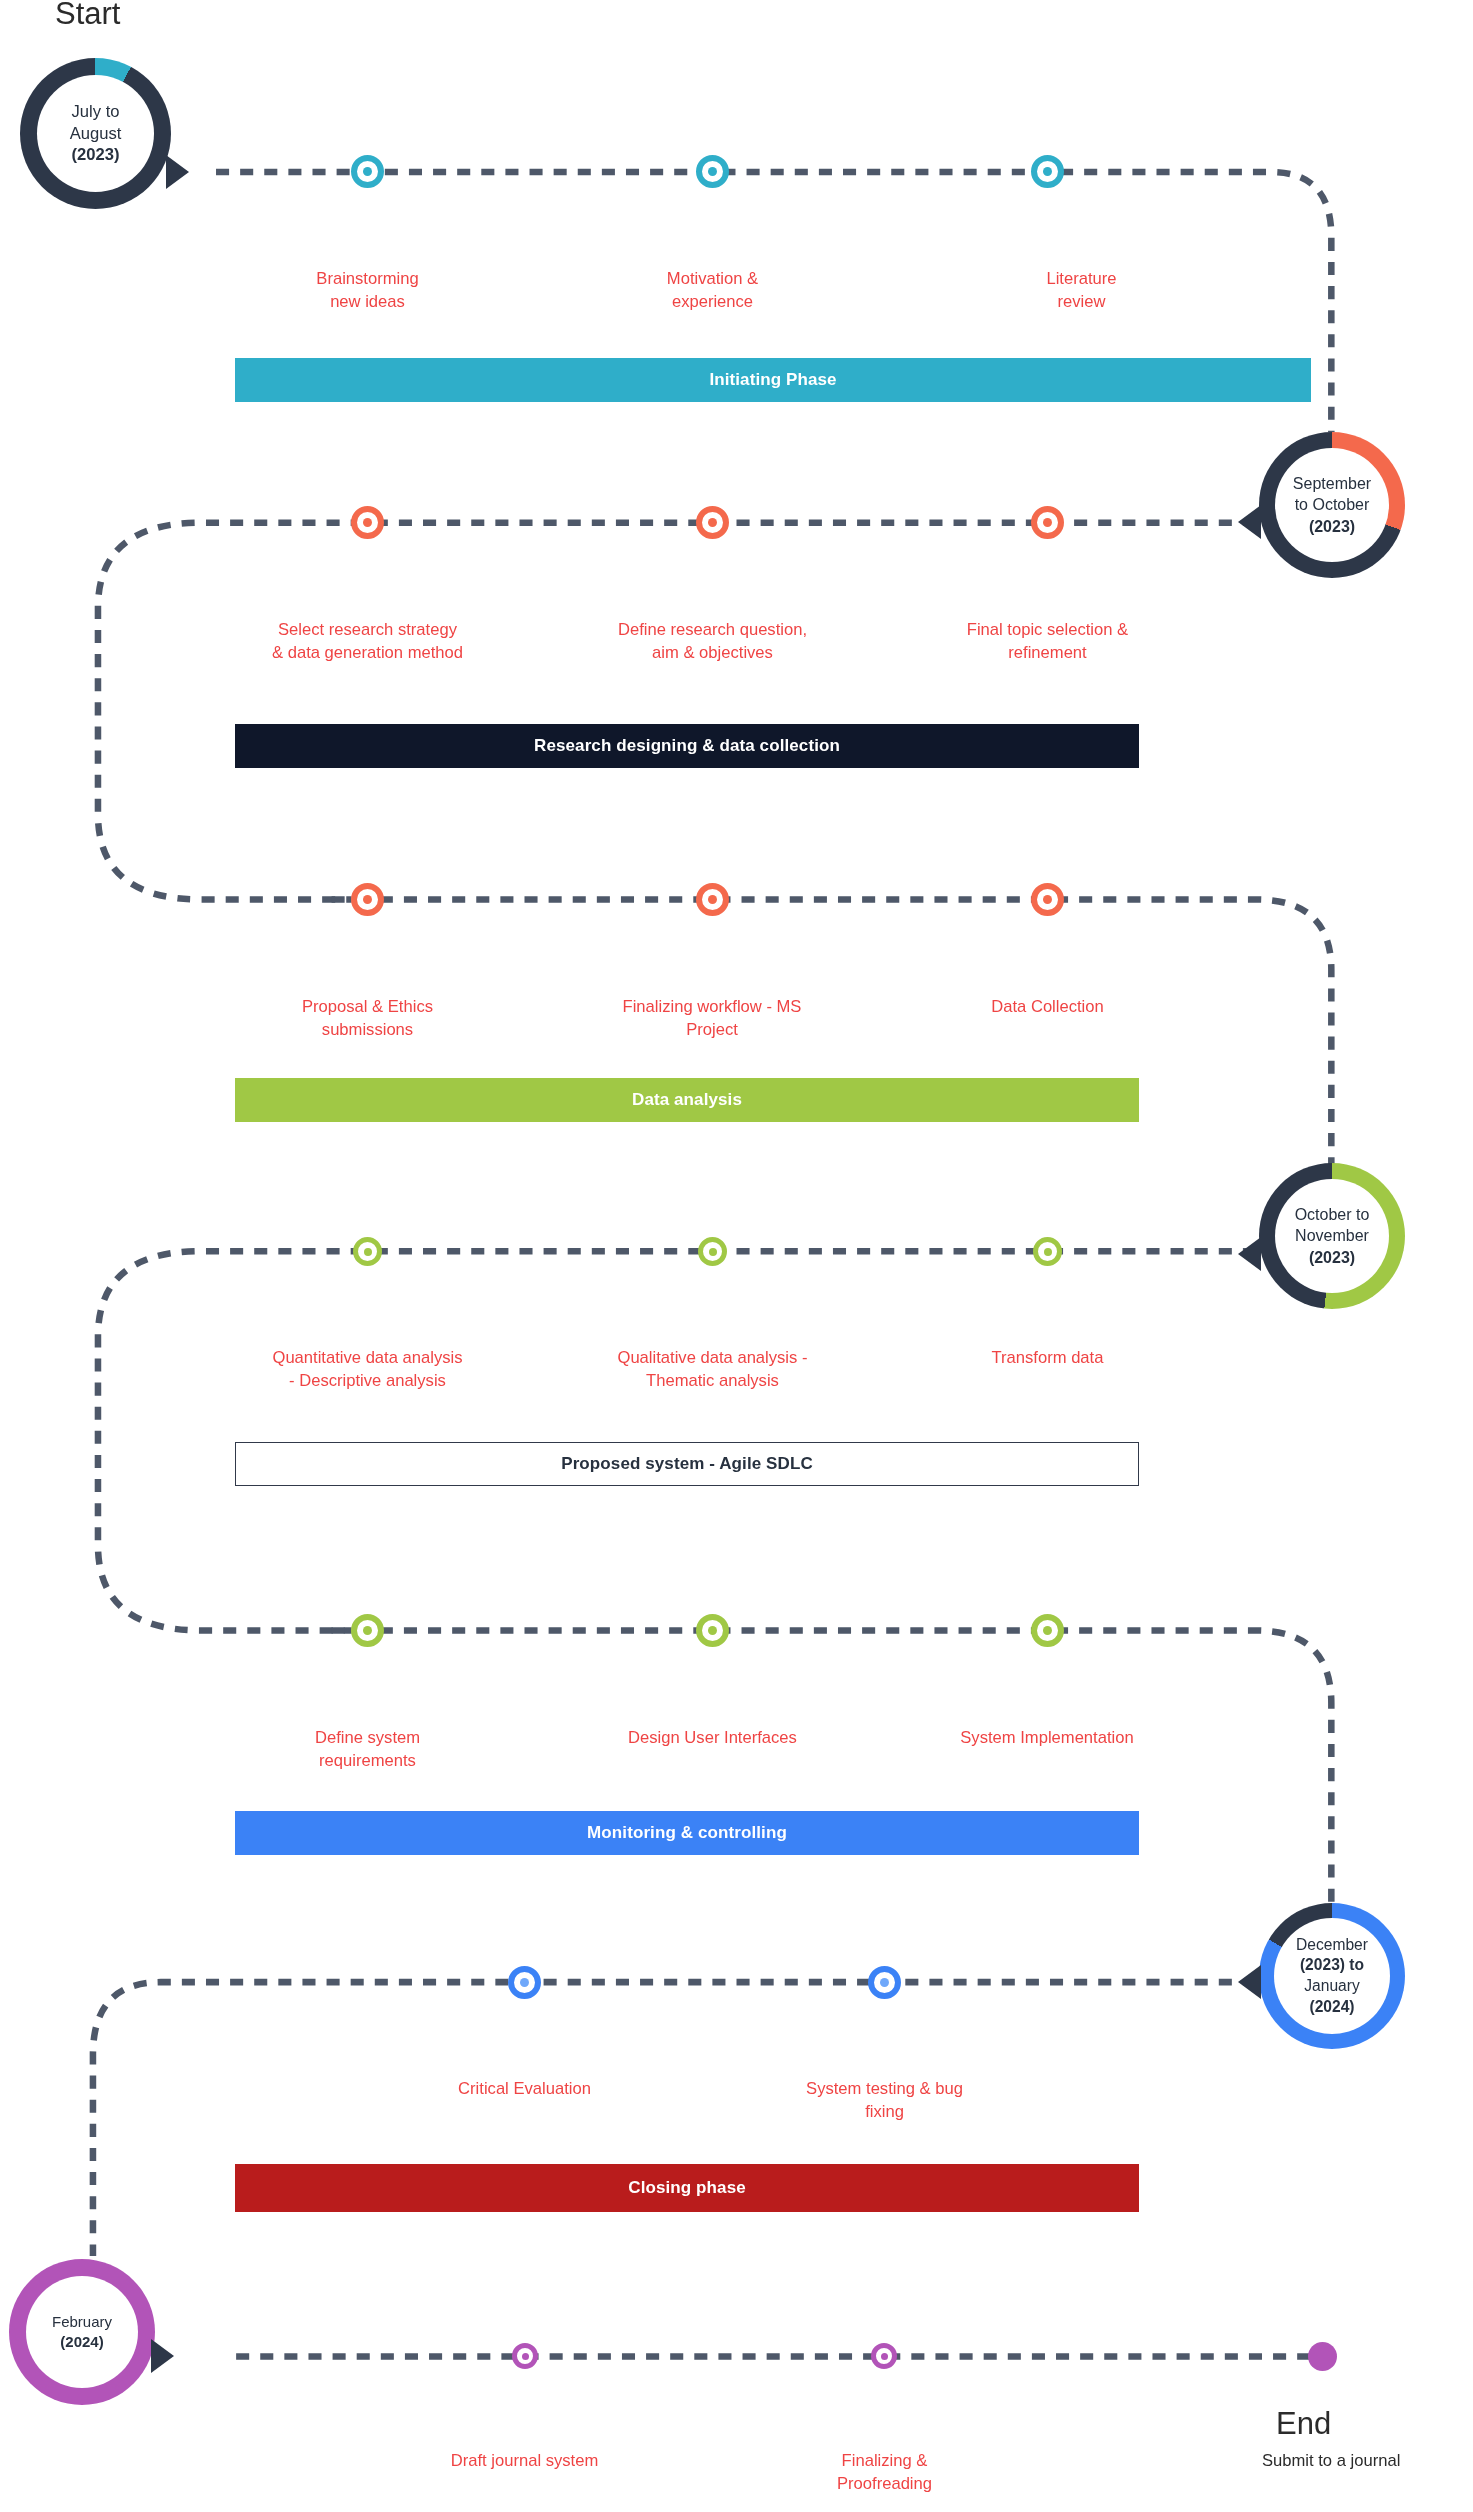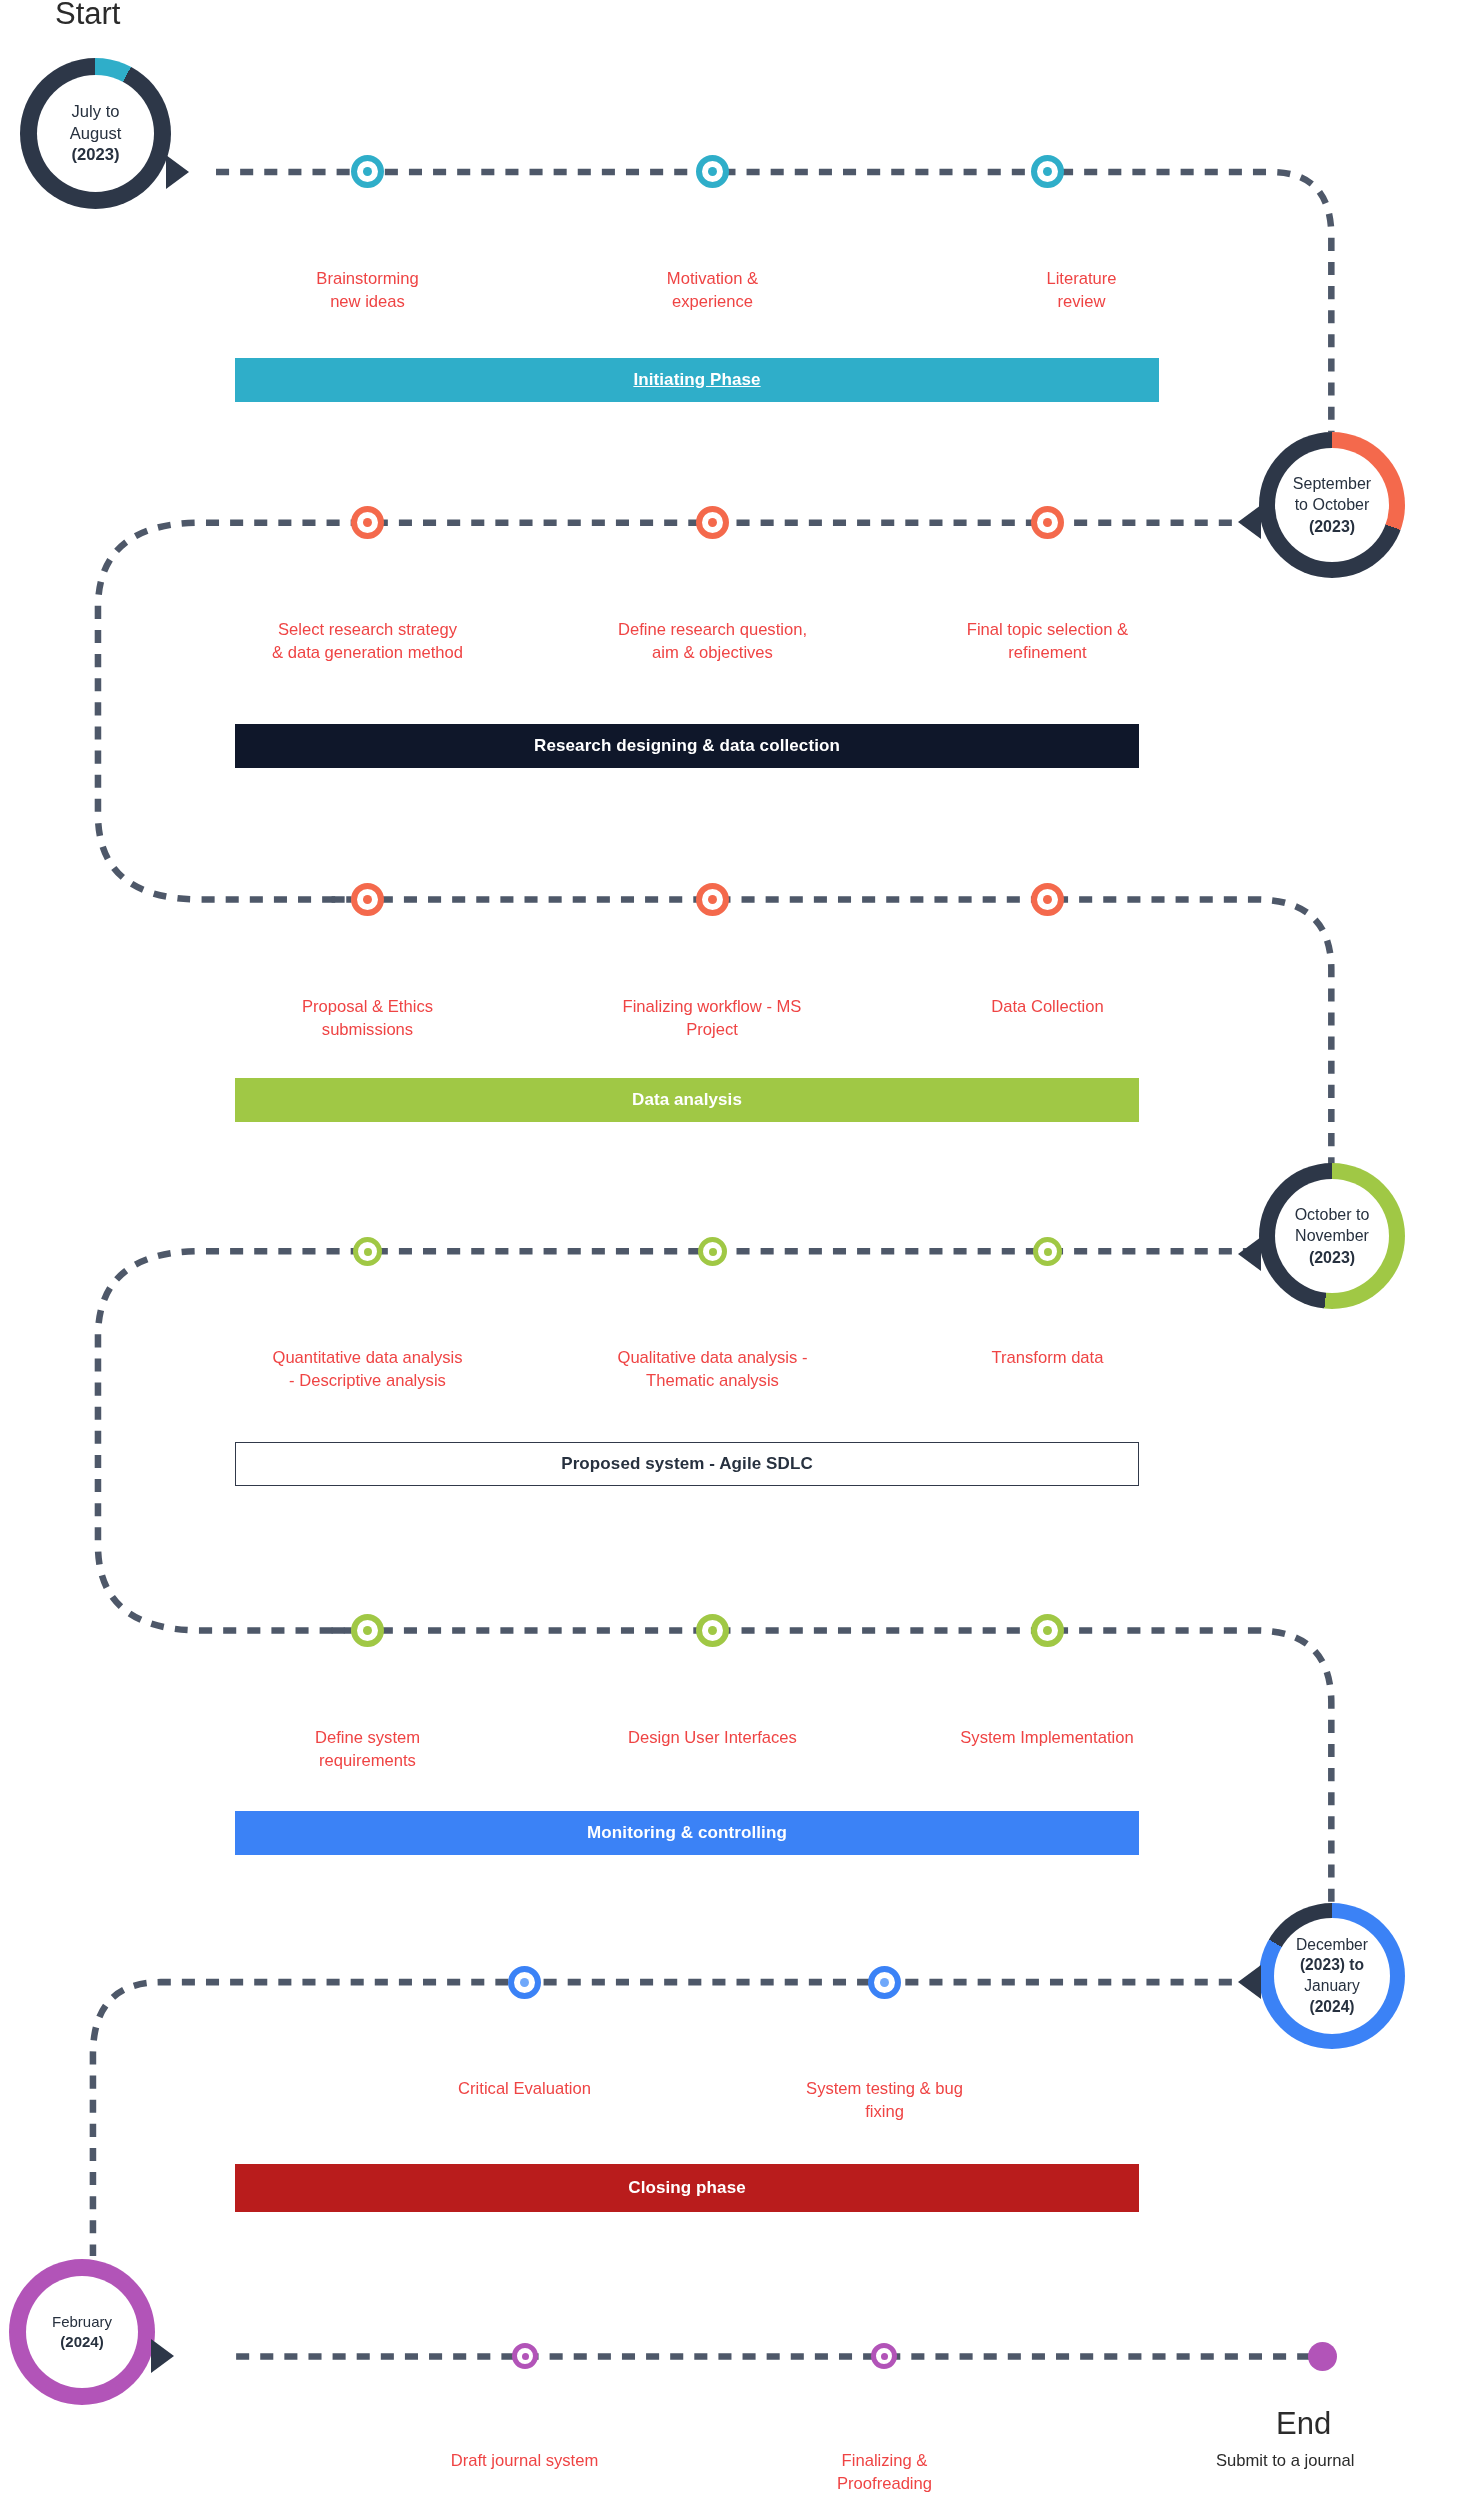--- a/index.html
+++ b/index.html
@@ -106,20 +106,21 @@
     position: absolute;
     font-size: 31px;
     color: #2b2b2b;
     white-space: nowrap;
   }
   .subword {
     position: absolute;
     font-size: 16.6px;
     color: #2b2b2b;
     white-space: nowrap;
+    margin-left: 46px;
   }
   .end-dot {
     position: absolute;
     width: 29px; height: 29px; border-radius: 50%;
   }
 </style>
 </head>
 <body>
 
 <div id="canvas">
@@ -203,21 +204,21 @@
   </div>
   <div class="step big" style="left:1031px; top:155px; border:6px solid #2faec9;">
     <div class="dot" style="background:#2faec9;"></div>
   </div>
   <div class="cap" style="left:242px; top:232px; width:251px;">Brainstorming
 new ideas</div>
   <div class="cap" style="left:587px; top:232px; width:251px;">Motivation &amp;
 experience</div>
   <div class="cap" style="left:956px; top:232px; width:251px;">Literature
 review</div>
-  <div class="bar" style="left:235px; top:358px; width:924px; height:44px; background:#2faec9;text-decoration:underline;">Initiating Phase</div>
+  <div class="bar" style="left:235px; top:358px; width:1076px; height:44px; background:#2faec9;">Initiating Phase</div>
 
   <div class="step big" style="left:351px; top:506px; border:6px solid #f4694c;">
     <div class="dot" style="background:#f4694c;"></div>
   </div>
   <div class="step big" style="left:696px; top:506px; border:6px solid #f4694c;">
     <div class="dot" style="background:#f4694c;"></div>
   </div>
   <div class="step big" style="left:1031px; top:506px; border:6px solid #f4694c;">
     <div class="dot" style="background:#f4694c;"></div>
   </div>

